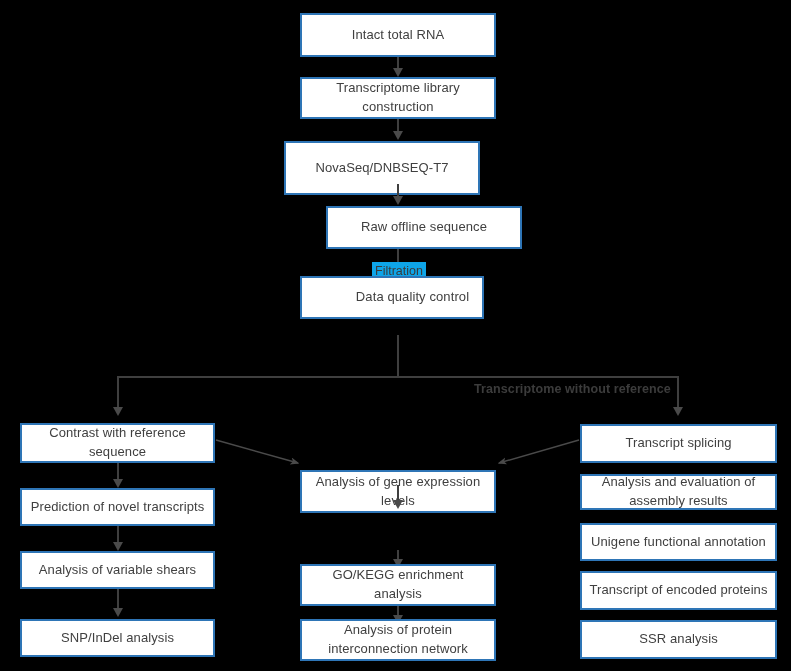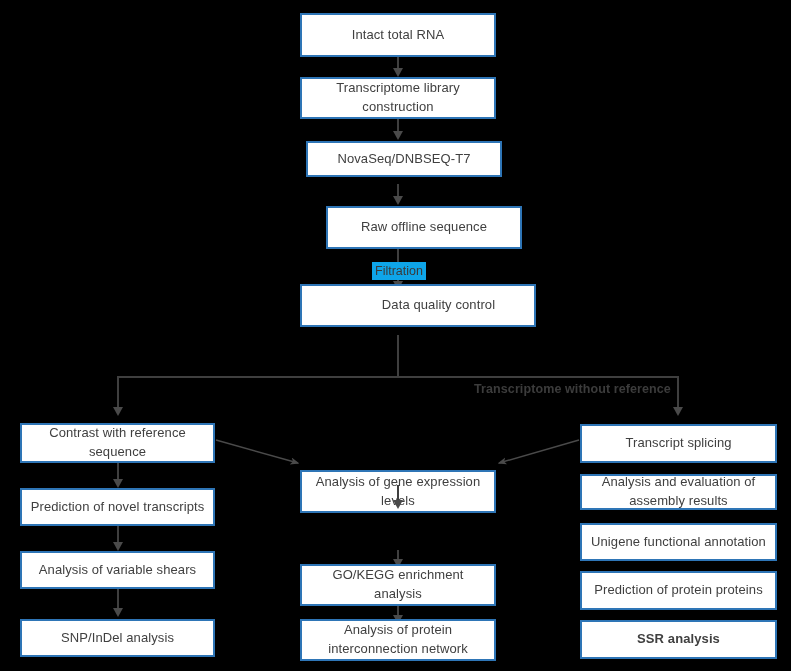--- a/index.html
+++ b/index.html
@@ -83,32 +83,32 @@
 
   <div class="edge-line vline" style="left:397px; top:57px; height:14px;"></div>
   <div class="arrowhead arrow-down" style="left:392.5px; top:68px;"></div>
 
   <div class="node" style="left:300px; top:77px; width:196px; height:42px;">Transcriptome library
 construction</div>
 
   <div class="edge-line vline" style="left:397px; top:119px; height:16px;"></div>
   <div class="arrowhead arrow-down" style="left:392.5px; top:131px;"></div>
 
-  <div class="node" style="left:306px; top:141px; width:196px; height:36px;">NovaSeq/DNBSEQ-T7</div>
+  <div class="node" style="left:284px; top:141px; width:196px; height:54px;">NovaSeq/DNBSEQ-T7</div>
 
   <div class="edge-line vline" style="left:397px; top:184px; height:15px;"></div>
   <div class="arrowhead arrow-down" style="left:392.5px; top:196px;"></div>
 
   <div class="node" style="left:300px; top:206px; width:196px; height:43px;margin-left:26px;">Raw offline sequence</div>
 
   <div class="edge-line vline" style="left:397px; top:249px; height:33px;"></div>
   <div class="edge-label" style="left:372px; top:262px;">Filtration</div>
   <div class="arrowhead arrow-down" style="left:392.5px; top:281px;"></div>
 
-  <div class="node" style="left:300px; top:284px; width:236px; height:43px;padding-left:47px;">Data quality control</div>
+  <div class="node" style="left:300px; top:276px; width:184px; height:43px;padding-left:47px;">Data quality control</div>
 
   <div class="edge-line vline" style="left:397px; top:335px; height:42px;"></div>
   <div class="edge-line hline" style="left:117px; top:376px; width:561px;"></div>
 
   <div class="edge-line vline" style="left:117px; top:376px; height:34px;"></div>
   <div class="arrowhead arrow-down" style="left:112.5px; top:407px;"></div>
 
   <div class="edge-line vline" style="left:677px; top:376px; height:34px;"></div>
   <div class="arrowhead arrow-down" style="left:672.5px; top:407px;"></div>
 
@@ -151,23 +151,23 @@
   <div class="node" style="left:300px; top:619px; width:196px; height:42px;">Analysis of protein
 interconnection network</div>
 
   <div class="node" style="left:580px; top:424px; width:197px; height:39px;">Transcript splicing</div>
 
   <div class="node" style="left:580px; top:474px; width:197px; height:36px;">Analysis and evaluation of
 assembly results</div>
 
   <div class="node" style="left:580px; top:523px; width:197px; height:38px;">Unigene functional annotation</div>
 
-  <div class="node" style="left:580px; top:571px; width:197px; height:39px;">Prediction of protein proteins</div>
+  <div class="node" style="left:580px; top:571px; width:197px; height:39px;">Transcript of encoded proteins</div>
 
-  <div class="node" style="left:580px; top:620px; width:197px; height:39px;font-weight:bold;">SSR analysis</div>
+  <div class="node" style="left:580px; top:620px; width:197px; height:39px;">SSR analysis</div>
 
   <svg class="diag-edge" viewBox="0 0 791 671" width="791" height="671">
     <defs>
       <marker id="ah" markerWidth="9" markerHeight="9" refX="7.5" refY="3.6" orient="auto" markerUnits="userSpaceOnUse">
         <path d="M0,0 L9,3.6 L0,7.2 L2.2,3.6 Z" fill="#4a4a4a"></path>
       </marker>
     </defs>
     <line x1="216" y1="440" x2="298" y2="463" stroke="#4a4a4a" stroke-width="1.4" marker-end="url(#ah)"></line>
     <line x1="579" y1="440" x2="499" y2="463" stroke="#4a4a4a" stroke-width="1.4" marker-end="url(#ah)"></line>
   </svg>

